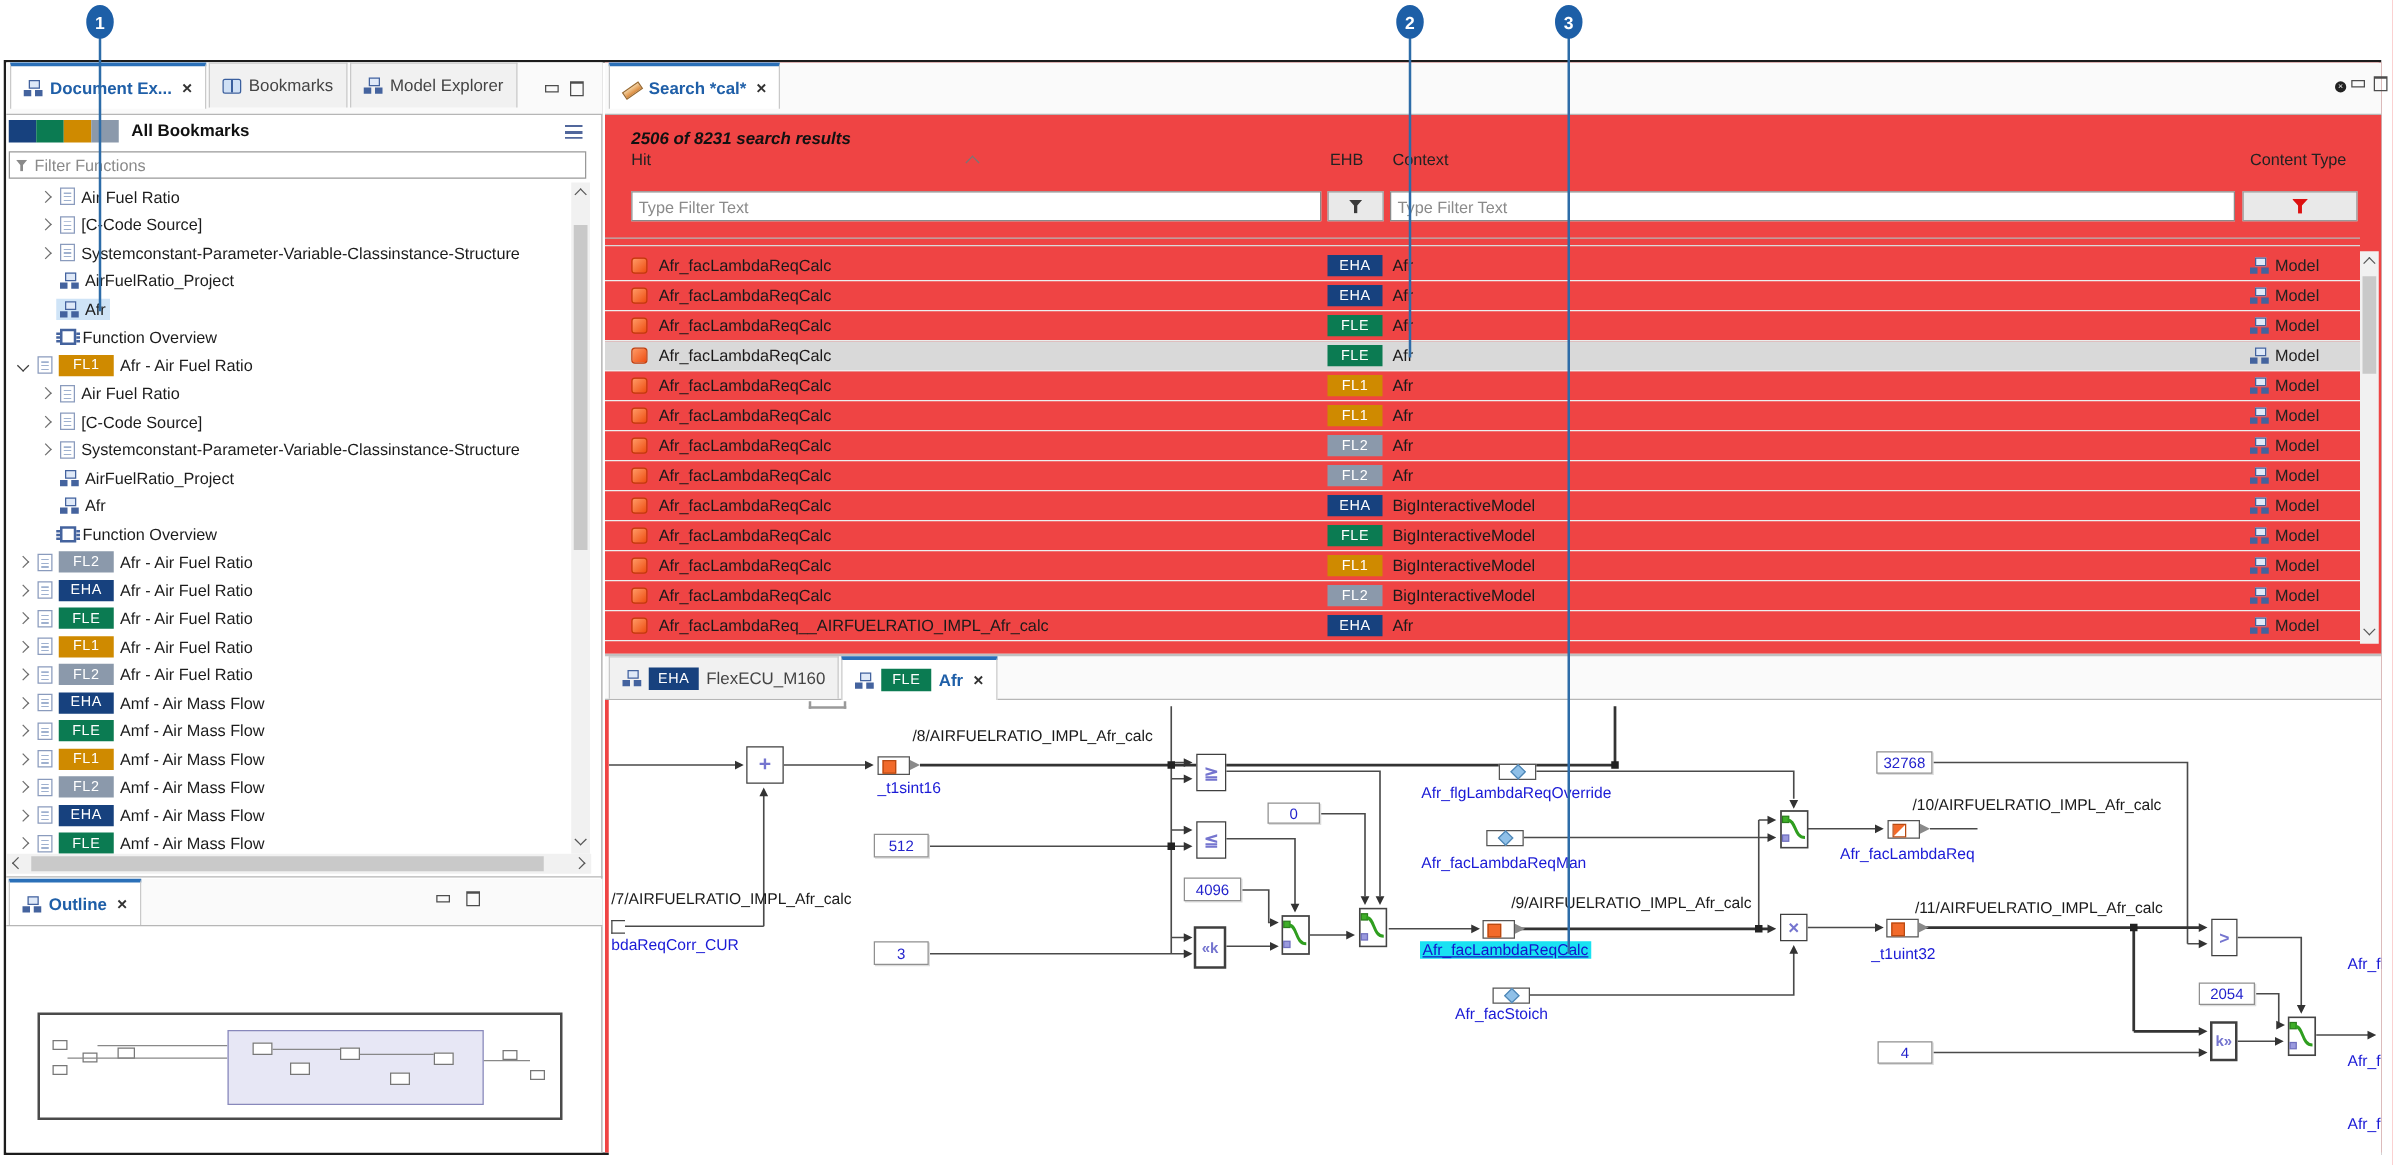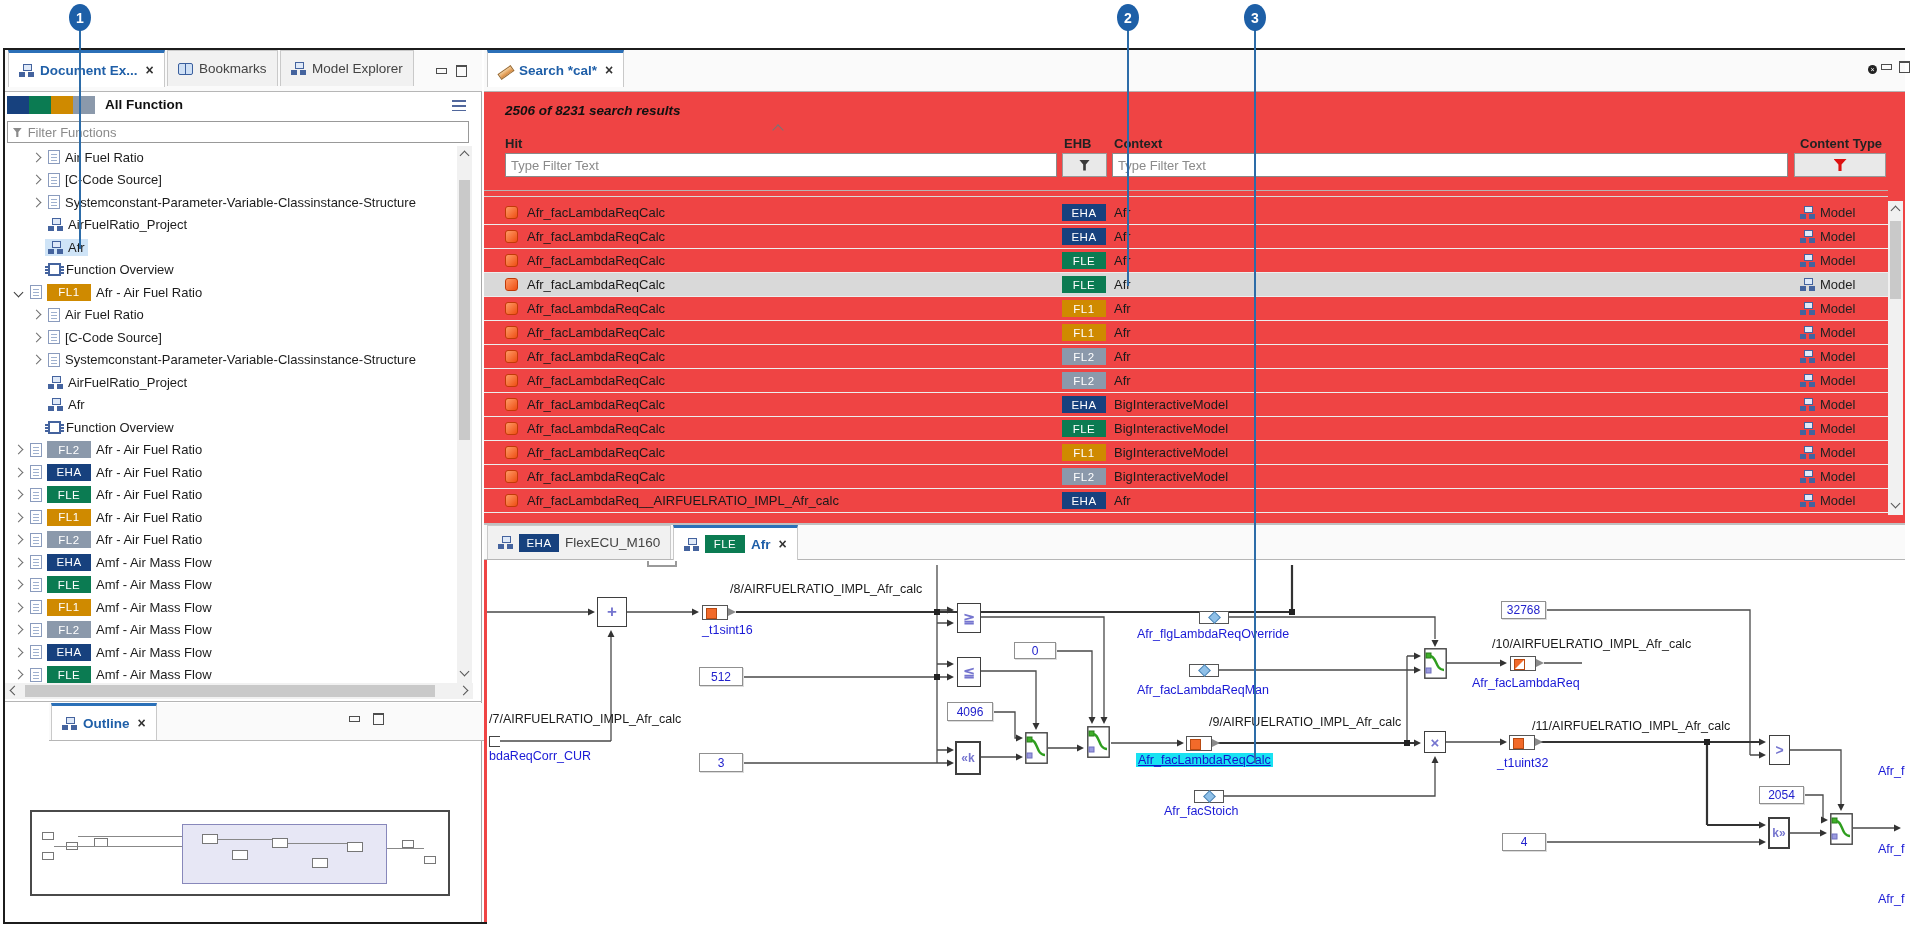--- a/index.html
+++ b/index.html
@@ -61,21 +61,21 @@
   .sarrow { position:absolute; width:7px; height:7px; border-right:1.5px solid #555; border-bottom:1.5px solid #555; }
   .sarrow.up { transform:rotate(-135deg); } .sarrow.down { transform:rotate(45deg); }
   .sarrow.left { transform:rotate(135deg); } .sarrow.rightd { transform:rotate(-45deg); }
   #outline-mini { position:absolute; left:25px; top:760px; width:420px; height:86px; border:2px solid #4a4a4a; background:#fff; }
   .mini-rect { position:absolute; border:1px solid #777; background:#fff; }
   .mini-line { position:absolute; background:#888; }
 
   
   #search-panel { position:absolute; left:479px; top:0; width:1421px; height:872px; background:#ef4444; }
   #search-summary { position:absolute; left:21px; top:53px; font-size:13.5px; font-weight:bold; color:#111;font-style:italic; }
-  .colhdr { position:absolute; top:86px; font-size:13px; color:#222;font-weight:bold; }
+  .colhdr { position:absolute; top:70px; font-size:13px; color:#222; }
   .filter-input { position:absolute; top:103px; height:24px; border:1px solid #8a8a8a; font-size:13px; padding:0 5px; font-family:inherit; color:#333; }
   .filter-input::placeholder { color:#8a8a8a; }
   .filter-btn { position:absolute; top:103px; height:24px; background:#e9e9e9; border:1px solid #999; display:flex; align-items:center; justify-content:center; }
   .hline { position:absolute; height:1px; background:#b5b5b5; }
   #result-rows { position:absolute; left:0; top:151px; width:1404px; }
   .srow { position:relative; height:24px; border-bottom:1px solid #ededed; }
   .srow.selected { background:#d9d9d9; }
   .hit-icon { position:absolute; left:21px; top:5px; width:13px; height:13px; border-radius:3px; background:linear-gradient(135deg,#ff9a66,#ee4d12); border:1px solid #c23a08; }
   .hit-label { position:absolute; left:43px; top:4px; font-size:13px; color:#1a1a1a; }
   .srow .badge { position:absolute; left:578px; top:3px; }
@@ -139,21 +139,21 @@
 
         </div>
         </div>
     <div class="btn-min" style="left:430px; top:14px;"></div>
     <div class="btn-max" style="left:450px; top:14px;"></div>
 
     <div class="hdrstrip" style="left:2px;  background:#17417e;"></div>
     <div class="hdrstrip" style="left:24px; background:#0b7b52;"></div>
     <div class="hdrstrip" style="left:46px; background:#cf8a00;"></div>
     <div class="hdrstrip" style="left:68px; background:#8b99ab;"></div>
-    <div id="all-func-title">All Function</div>
+    <div id="all-func-title">All Bookmarks</div>
     <div class="listicon" style="position:absolute; left:447px; top:50px;"></div>
 
     <div id="func-filter">
       <span class="funnel" style="transform:scale(0.85); background:#8a8a8a;"></span>
       <input placeholder="Filter Functions" style="">
     </div>
 
     <div id="tree">
 
     <div class="tree-row indent-1 exp-right">
@@ -359,21 +359,21 @@
       <div class="thumb" style="left:2px; top:34px; width:11px; height:260px;"></div>
       <div class="sarrow down" style="left:4px; bottom:8px;"></div>
     </div>
     <div class="scroll-h" style="left:0; top:633px; width:468px;">
       <div class="sarrow left" style="left:6px; top:4px;"></div>
       <div class="thumb" style="left:20px; top:2px; width:410px; height:12px;"></div>
       <div class="sarrow rightd" style="right:6px; top:4px;"></div>
     </div>
     <div class="hline" style="left:0; top:651px; width:477px;"></div>
 
-    <div class="tabrow" style="left:0; top:653px; width:477px; height:38px;margin-left:44px;">
+    <div class="tabrow" style="left:0; top:653px; width:477px; height:38px;">
       <div class="tab active" style="left:2px;">
         <span class="icon-outline"></span>
         <span>Outline</span>
         <span class="close">×</span>
       </div>
     </div>
     <div class="btn-min" style="left:343px; top:662px;"></div>
     <div class="btn-max" style="left:367px; top:662px;"></div>
 
     <div id="outline-mini">
@@ -647,21 +647,21 @@
       <div class="vbox" style="left:212px; top:193px; width:44px; height:19px;">3</div>
       <div class="vbox" style="left:527px; top:82px; width:42px; height:17px;">0</div>
       <div class="vbox" style="left:460px; top:142px; width:46px; height:19px;">4096</div>
       <div class="vbox" style="left:1014px; top:41px; width:45px; height:18px;">32768</div>
       <div class="vbox" style="left:1272px; top:226px; width:45px; height:18px;">2054</div>
       <div class="vbox" style="left:1015px; top:273px; width:44px; height:18px;">4</div>
 
       <div class="dlab" style="left:2px; top:152px;">/7/AIRFUELRATIO_IMPL_Afr_calc</div>
       <div class="dlab" style="left:243px; top:22px;">/8/AIRFUELRATIO_IMPL_Afr_calc</div>
       <div class="dlab" style="left:722px; top:155px;">/9/AIRFUELRATIO_IMPL_Afr_calc</div>
-      <div class="dlab" style="left:1005px; top:77px;">/10/AIRFUELRATIO_IMPL_Afr_calc</div>
+      <div class="dlab" style="left:1043px; top:77px;">/10/AIRFUELRATIO_IMPL_Afr_calc</div>
       <div class="dlab" style="left:1045px; top:159px;">/11/AIRFUELRATIO_IMPL_Afr_calc</div>
       <div class="dlab blue" style="left:215px; top:63px;">_t1sint16</div>
       <div class="dlab blue" style="left:2px; top:189px;">bdaReqCorr_CUR</div>
       <div class="dlab blue" style="left:650px; top:67px;">Afr_flgLambdaReqOverride</div>
       <div class="dlab blue" style="left:650px; top:123px;">Afr_facLambdaReqMan</div>
       <div class="dlab cyanhl" style="left:649px; top:193px;">Afr_facLambdaReqCalc</div>
       <div class="dlab blue" style="left:985px; top:116px;">Afr_facLambdaReq</div>
       <div class="dlab blue" style="left:1010px; top:196px;">_t1uint32</div>
       <div class="dlab blue" style="left:677px; top:244px;">Afr_facStoich</div>
       <div class="dlab blue" style="left:1391px; top:204px;">Afr_fl</div>

